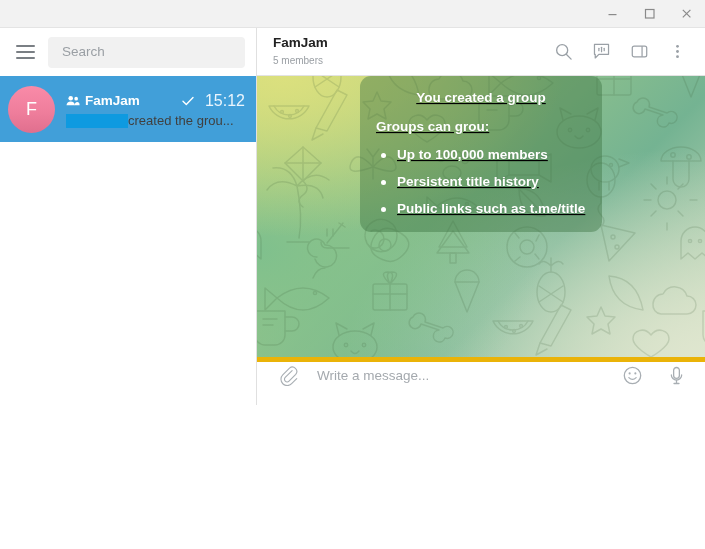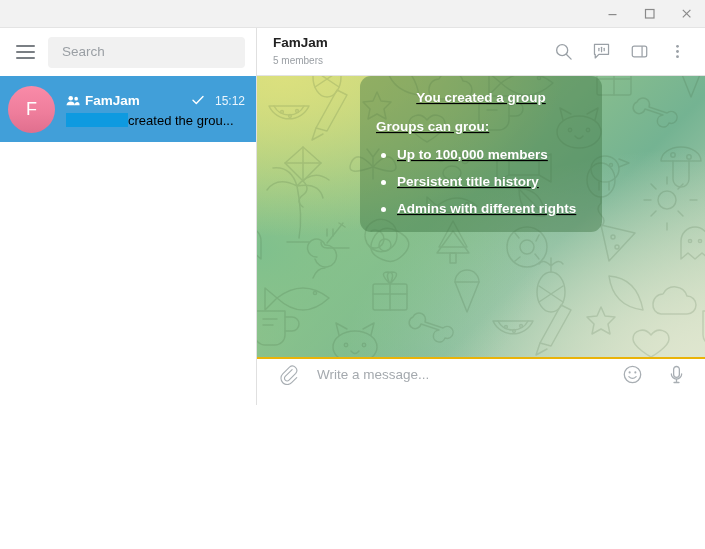--- a/index.html
+++ b/index.html
@@ -121,34 +121,34 @@
   .chat-name {
     font-size: 13.5px;
     font-weight: bold;
     color: #ffffff;
     white-space: nowrap;
     overflow: hidden;
     text-overflow: ellipsis;
     flex: 1 1 auto;
   }
   .chat-time {
-    font-size: 12px;
+    font-size: 16px;
     color: #eaf5fd;
     margin-left: 6px;
     display: flex;
     align-items: center;
     gap: 11px;
     flex: 0 0 auto;
     justify-content: space-between;
   }
   .chat-line2 {
     display: flex;
-    align-items: flex-start;
+    align-items: flex-end;
     font-size: 13px;
-    color: #000000;
+    color: #404040;
     white-space: nowrap;
     overflow: hidden;
   }
   .redacted {
     display: inline-block;
     width: 62px; height: 14px;
     background: #0e9ae0;
     flex: 0 0 auto;
   }
   .chat-prev { overflow:hidden; text-overflow: ellipsis; }
@@ -258,21 +258,21 @@
     background: #fff;
     margin: 6px 11px 0 5px;
     flex: 0 0 5px;
   }
 
   
   .composer {
     height: 48px;
     flex: 0 0 48px;
     background: #fff;
-    border-top: 2px solid #eab308;
+    border-top: 5px solid #eab308;
     display: flex;
     align-items: center;
     padding: 0 14px 16px 16px;
   }
   .cbtn {
     width: 30px; height: 30px;
     display: flex; align-items: center; justify-content: center;
     color: #a8aeb3;
     cursor: pointer;
     flex: 0 0 auto;
@@ -533,21 +533,21 @@
               <li>
                 <span class="dot"></span>
                 <span>Up to 100,000 members</span>
               </li>
               <li>
                 <span class="dot"></span>
                 <span>Persistent title history</span>
               </li>
               <li>
                 <span class="dot"></span>
-                <span>Admins with different rights</span>
+                <span>Public links such as t.me/title</span>
               </li>
             </ul>
           </div>
         </div>
       </div>
 
       <div class="composer">
         <div class="cbtn">
           <svg width="21" height="21" viewBox="0 0 22 22" aria-hidden="true">
             <path d="M15.6 5.6 L7.2 14 a3.2 3.2 0 0 0 4.6 4.5 l8.2 -8.3 a5.4 5.4 0 0 0 -7.6 -7.6 l-8.2 8.3 a7.6 7.6 0 0 0 10.8 10.7 l6.2 -6.2" fill="none" stroke="currentColor" stroke-width="1.35" stroke-linecap="round" transform="scale(0.86) translate(1.6,1.2)"></path>

